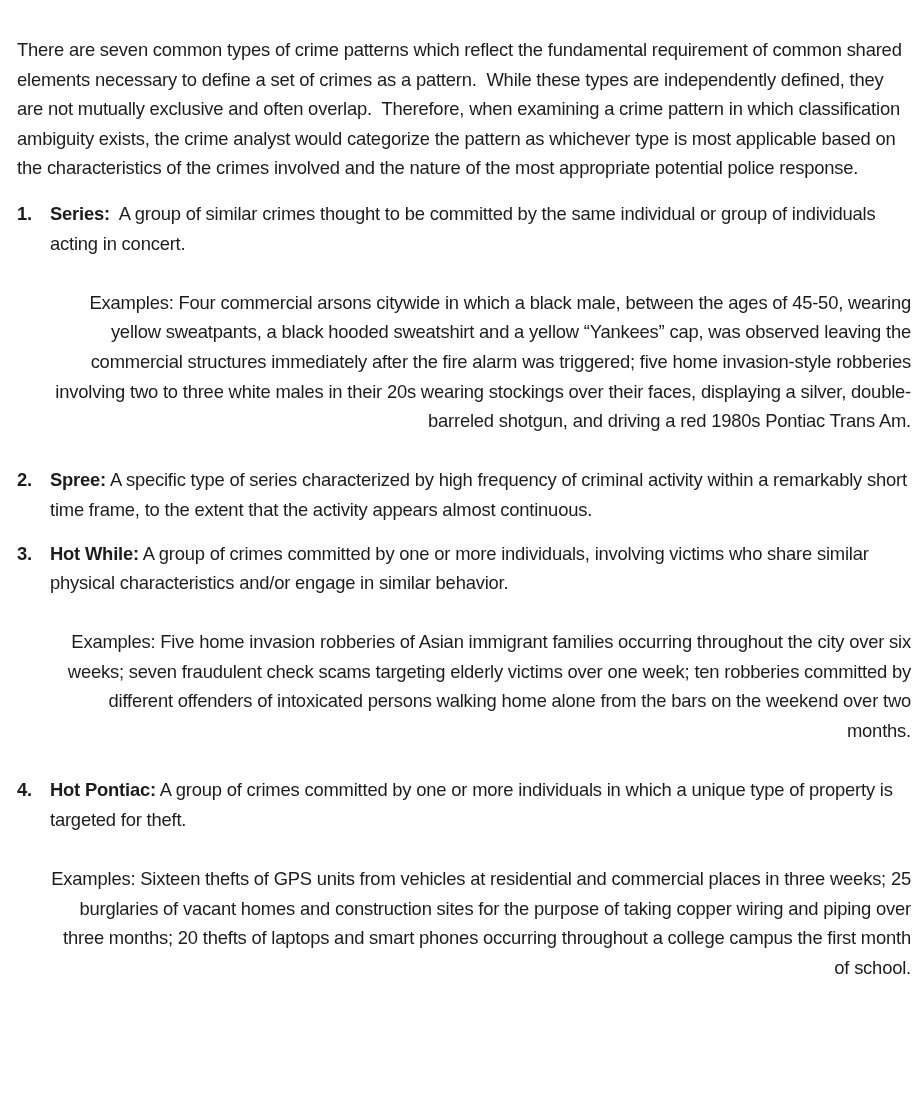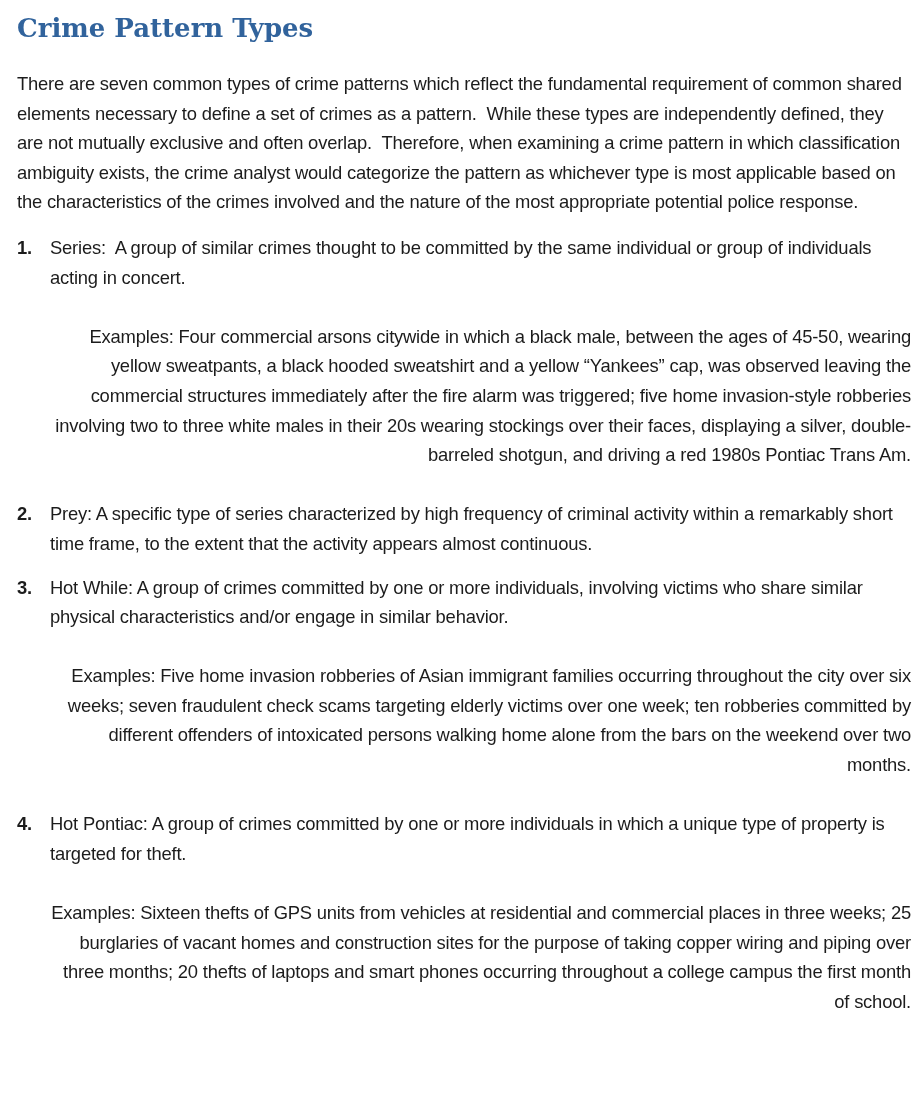--- a/index.html
+++ b/index.html
@@ -57,49 +57,48 @@
   }
   .item-number {
     flex: 0 0 33px;
     font-weight: bold;
   }
   .item-body {
     flex: 1 1 auto;
     max-width: 861px;
   }
   .item-label {
-    font-weight: normal;
+    font-weight: bold;
   }
   .examples {
     margin: 29.6px 0 29.6px 33px;
     max-width: 861px;
     text-align: right;
   }
 </style>
 </head>
 <body>
 
 <div class="page">
 
-  <h1 class="doc-title">Crime Pattern Types</h1>
 
   <p class="body-text intro">There are seven common types of crime patterns which reflect the fundamental requirement of common shared elements necessary to define a set of crimes as a pattern.  While these types are independently defined, they are not mutually exclusive and often overlap.  Therefore, when examining a crime pattern in which classification ambiguity exists, the crime analyst would categorize the pattern as whichever type is most applicable based on the characteristics of the crimes involved and the nature of the most appropriate potential police response.</p>
 
 
   <div class="crime-list">
 
     <div class="list-item body-text">
       <span class="item-number">1.</span>
       <span class="item-body"><span class="item-label">Series:</span><span>  A group of similar crimes thought to be committed by the same individual or group of individuals acting in concert.</span></span>
     </div>
     <p class="body-text examples">Examples: Four commercial arsons citywide in which a black male, between the ages of 45-50, wearing yellow sweatpants, a black hooded sweatshirt and a yellow “Yankees” cap, was observed leaving the commercial structures immediately after the fire alarm was triggered; five home invasion-style robberies involving two to three white males in their 20s wearing stockings over their faces, displaying a silver, double-barreled shotgun, and driving a red 1980s Pontiac Trans Am.</p>
 
     <div class="list-item body-text">
       <span class="item-number">2.</span>
-      <span class="item-body"><span class="item-label">Prey:</span><span> A specific type of series characterized by high frequency of criminal activity within a remarkably short time frame, to the extent that the activity appears almost continuous.</span></span>
+      <span class="item-body"><span class="item-label">Spree:</span><span> A specific type of series characterized by high frequency of criminal activity within a remarkably short time frame, to the extent that the activity appears almost continuous.</span></span>
     </div>
 
     <div class="list-item body-text">
       <span class="item-number">3.</span>
       <span class="item-body"><span class="item-label">Hot While:</span><span> A group of crimes committed by one or more individuals, involving victims who share similar physical characteristics and/or engage in similar behavior.</span></span>
     </div>
     <p class="body-text examples">Examples: Five home invasion robberies of Asian immigrant families occurring throughout the city over six weeks; seven fraudulent check scams targeting elderly victims over one week; ten robberies committed by different offenders of intoxicated persons walking home alone from the bars on the weekend over two months.</p>
 
     <div class="list-item body-text">
       <span class="item-number">4.</span>

